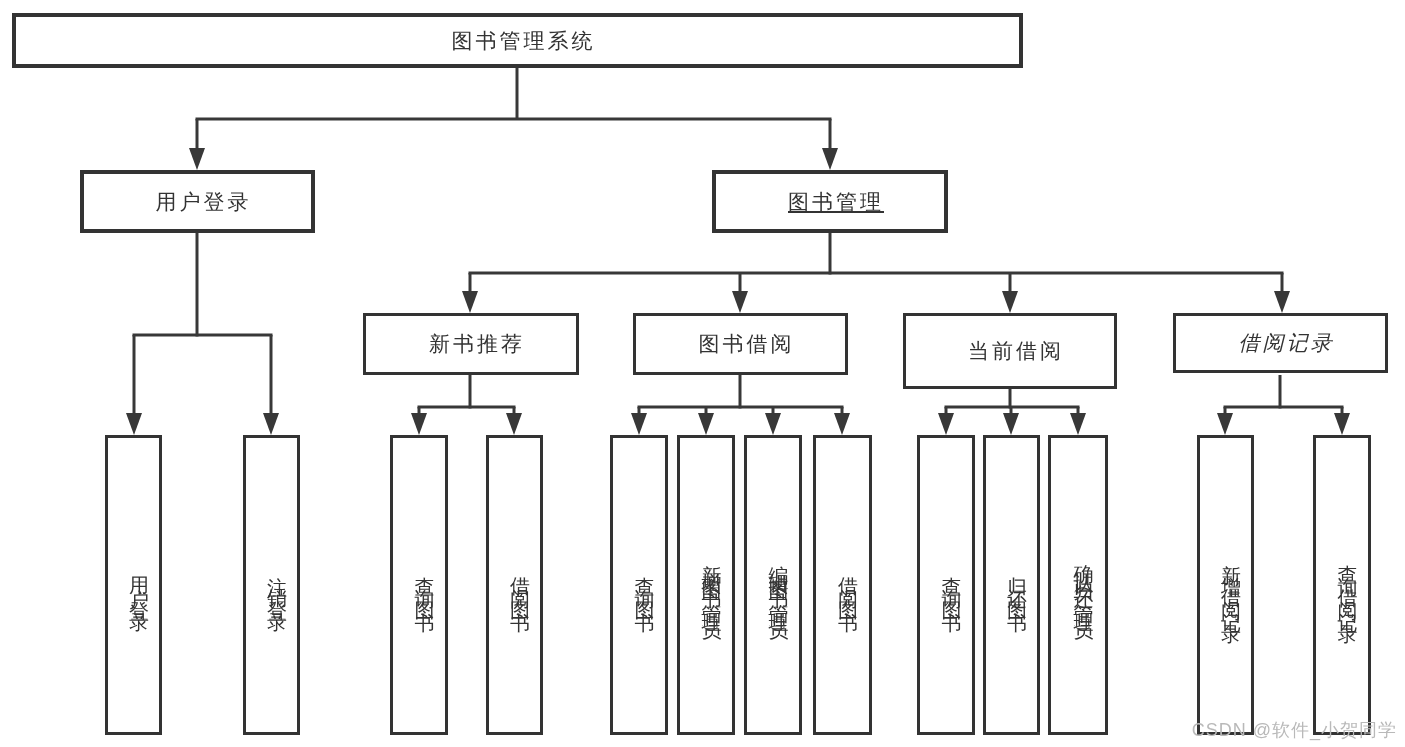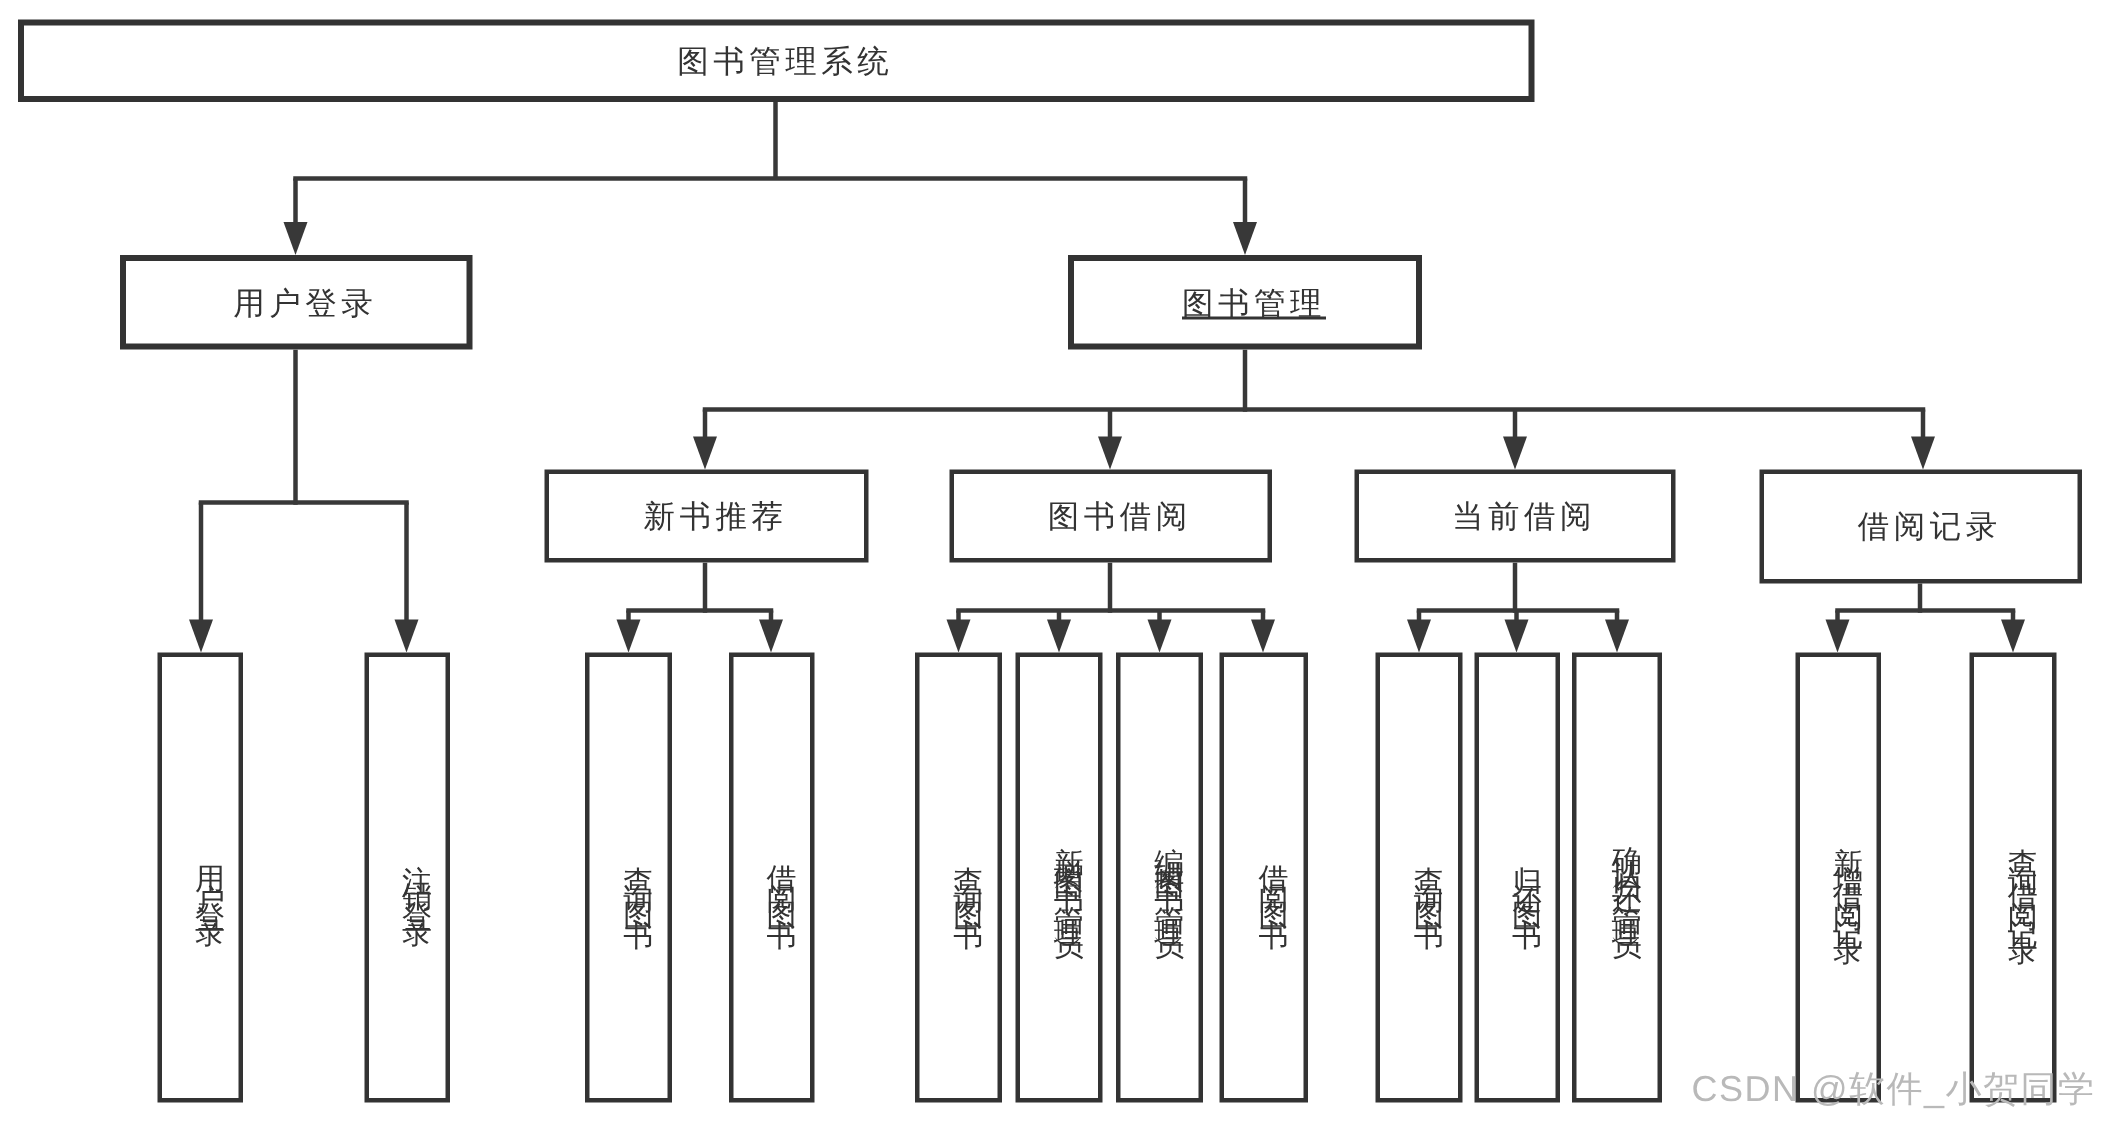--- a/index.html
+++ b/index.html
@@ -39,21 +39,21 @@
     text-orientation: mixed;
     font-size: 20px;
     line-height: 1;
     letter-spacing: 12px;
   }
   .leaf.long span { letter-spacing: 8px; }
   #watermark {
     position: absolute;
     right: 8px;
     bottom: 5px;
-    font-size: 24px;
+    font-size: 18px;
     letter-spacing: 1px;
     color: #b9b9b9;
     z-index: 2;
     white-space: nowrap;
   }
 </style>
 </head>
 <body>
 
 <div id="canvas">
@@ -134,24 +134,24 @@
   <div class="box h-box l2-box" style="left:712px; top:170px; width:236px; height:63px;text-decoration:underline;">
     <span>图书管理</span>
   </div>
 
   <div class="box h-box" style="left:633px; top:313px; width:215px; height:62px;">
     <span>图书借阅</span>
   </div>
   <div class="box h-box" style="left:363px; top:313px; width:216px; height:62px;">
     <span>新书推荐</span>
   </div>
-  <div class="box h-box" style="left:903px; top:313px; width:214px; height:62px;">
+  <div class="box h-box" style="left:903px; top:313px; width:214px; height:76px;">
     <span>当前借阅</span>
   </div>
-  <div class="box h-box" style="left:1173px; top:313px; width:215px; height:76px;">
+  <div class="box h-box" style="left:1173px; top:313px; width:215px; height:60px;font-style:italic;">
     <span>借阅记录</span>
   </div>
 
   <div class="box leaf" style="left:105px; top:435px; width:57px; height:300px;">
     <span>用户登录</span>
   </div>
   <div class="box leaf" style="left:243px; top:435px; width:57px; height:300px;">
     <span>注销登录</span>
   </div>
 

